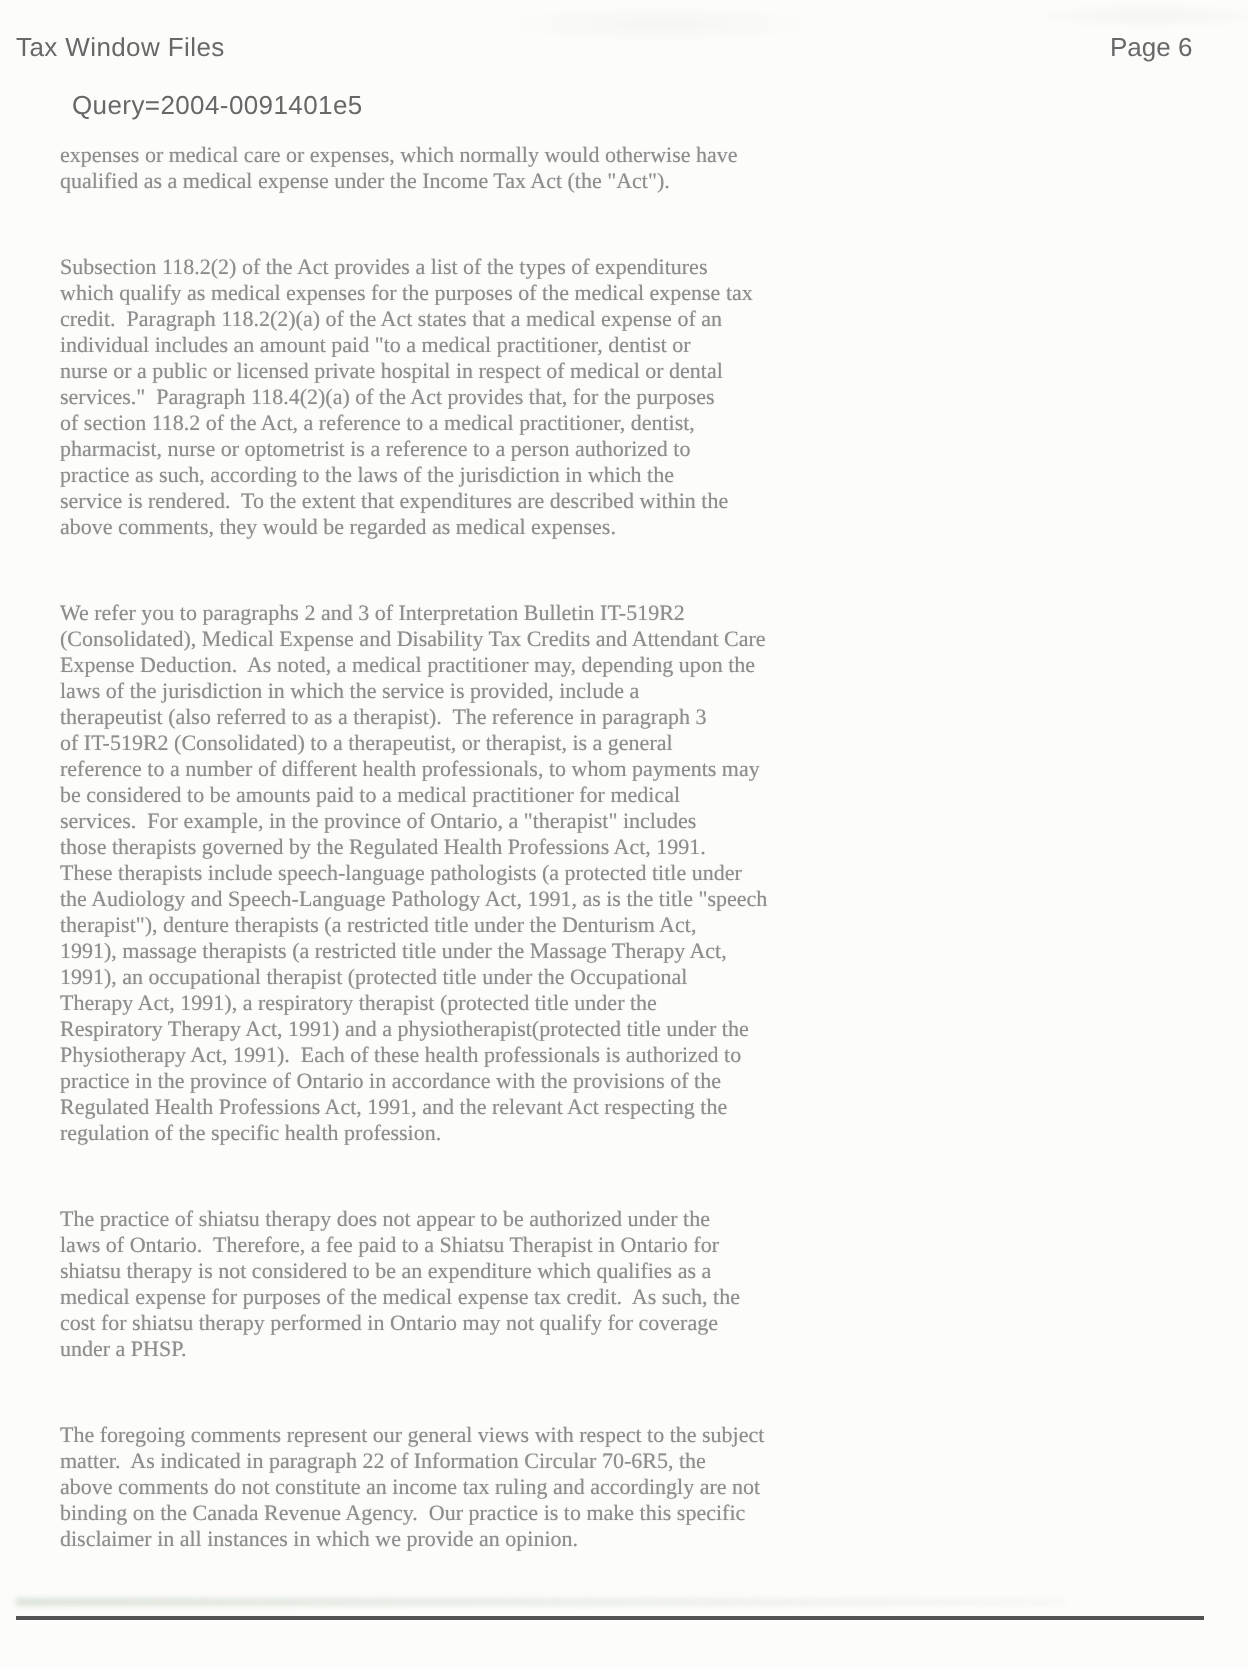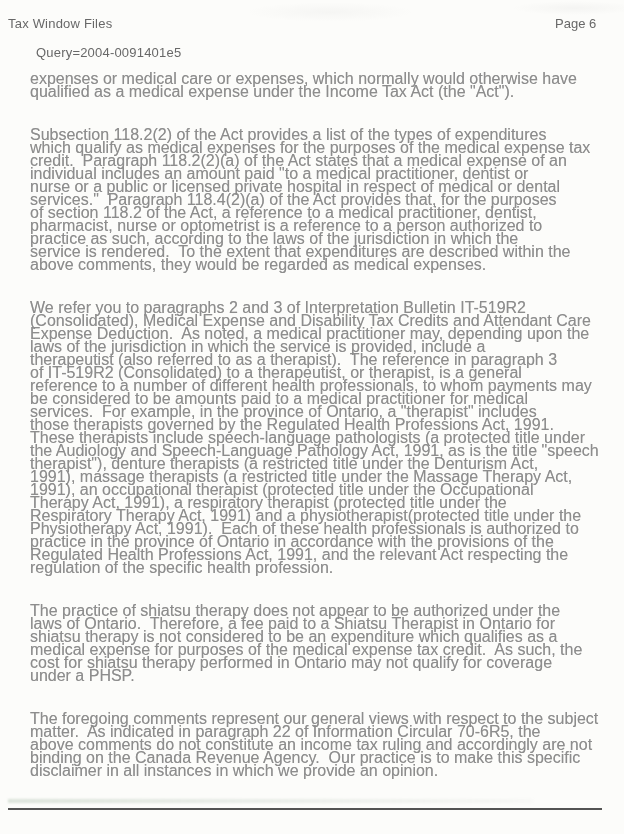--- a/index.html
+++ b/index.html
@@ -26,22 +26,22 @@
     font-size: 13px; color: #686868;
   }
   .query-line {
     position: absolute; left: 8px; top: 45px;
     font-size: 13px; color: #686868; letter-spacing: 0.2px; margin-left: 28px;
   }
   .doc-body {
     position: absolute; left: 30px; top: 72px; width: 580px;
   }
   .para {
-    font-family: Liberation Sans, sans-serif;
-    font-size: 16px; line-height: 13px;
+    font-family: Liberation Serif, serif;
+    font-size: 11px; line-height: 13px;
     color: #8d8d8d;
     white-space: pre;
     margin: 0 0 30px 0;
     text-shadow: 0 0 0.5px rgba(141,141,141,0.55);
   }
   .scan-artifact {
     position: absolute; left: 8px; top: 799px;
     width: 525px; height: 4px;
     background: linear-gradient(to right,
       rgba(168,188,168,0.38), rgba(185,198,185,0.22) 60%, rgba(200,205,200,0.08));

